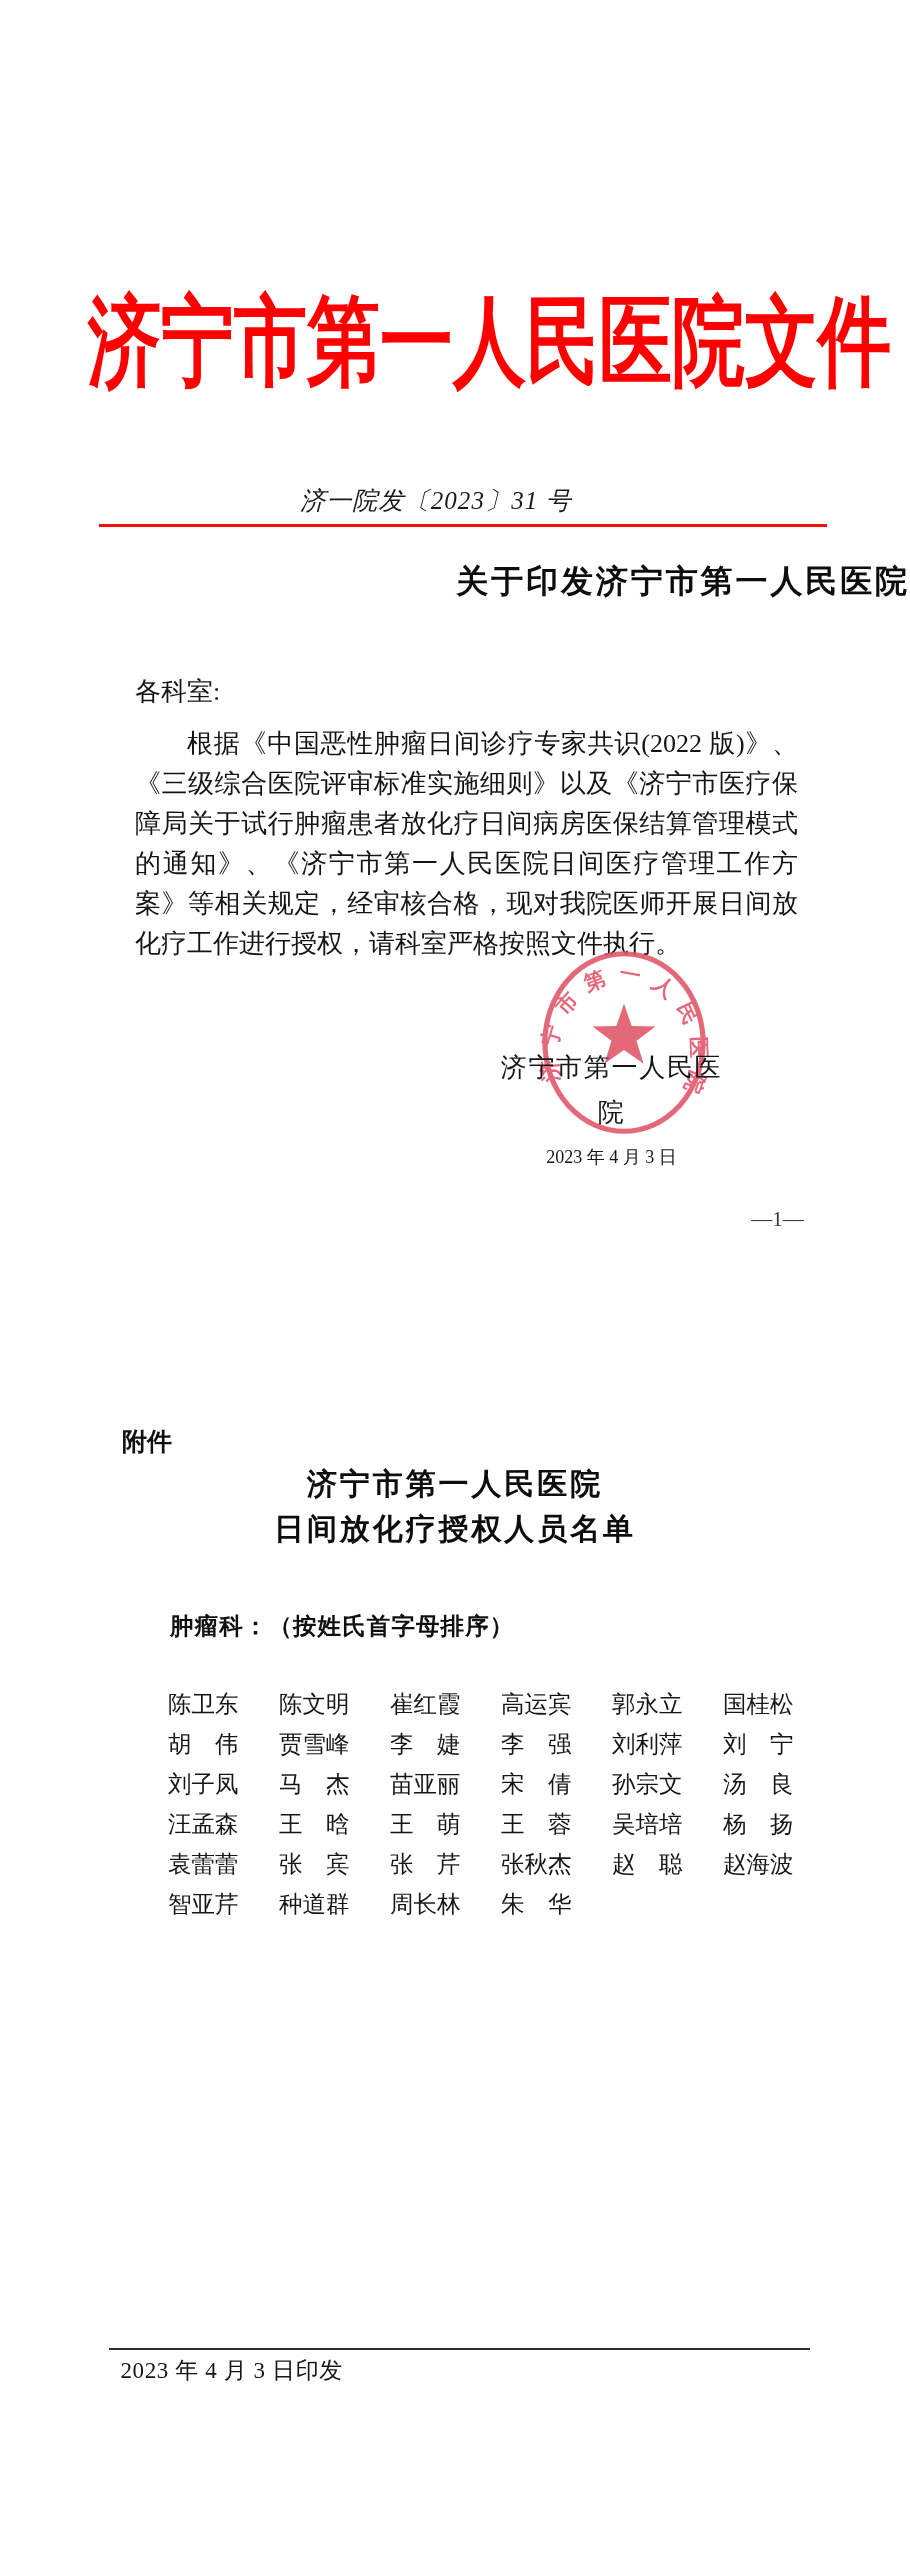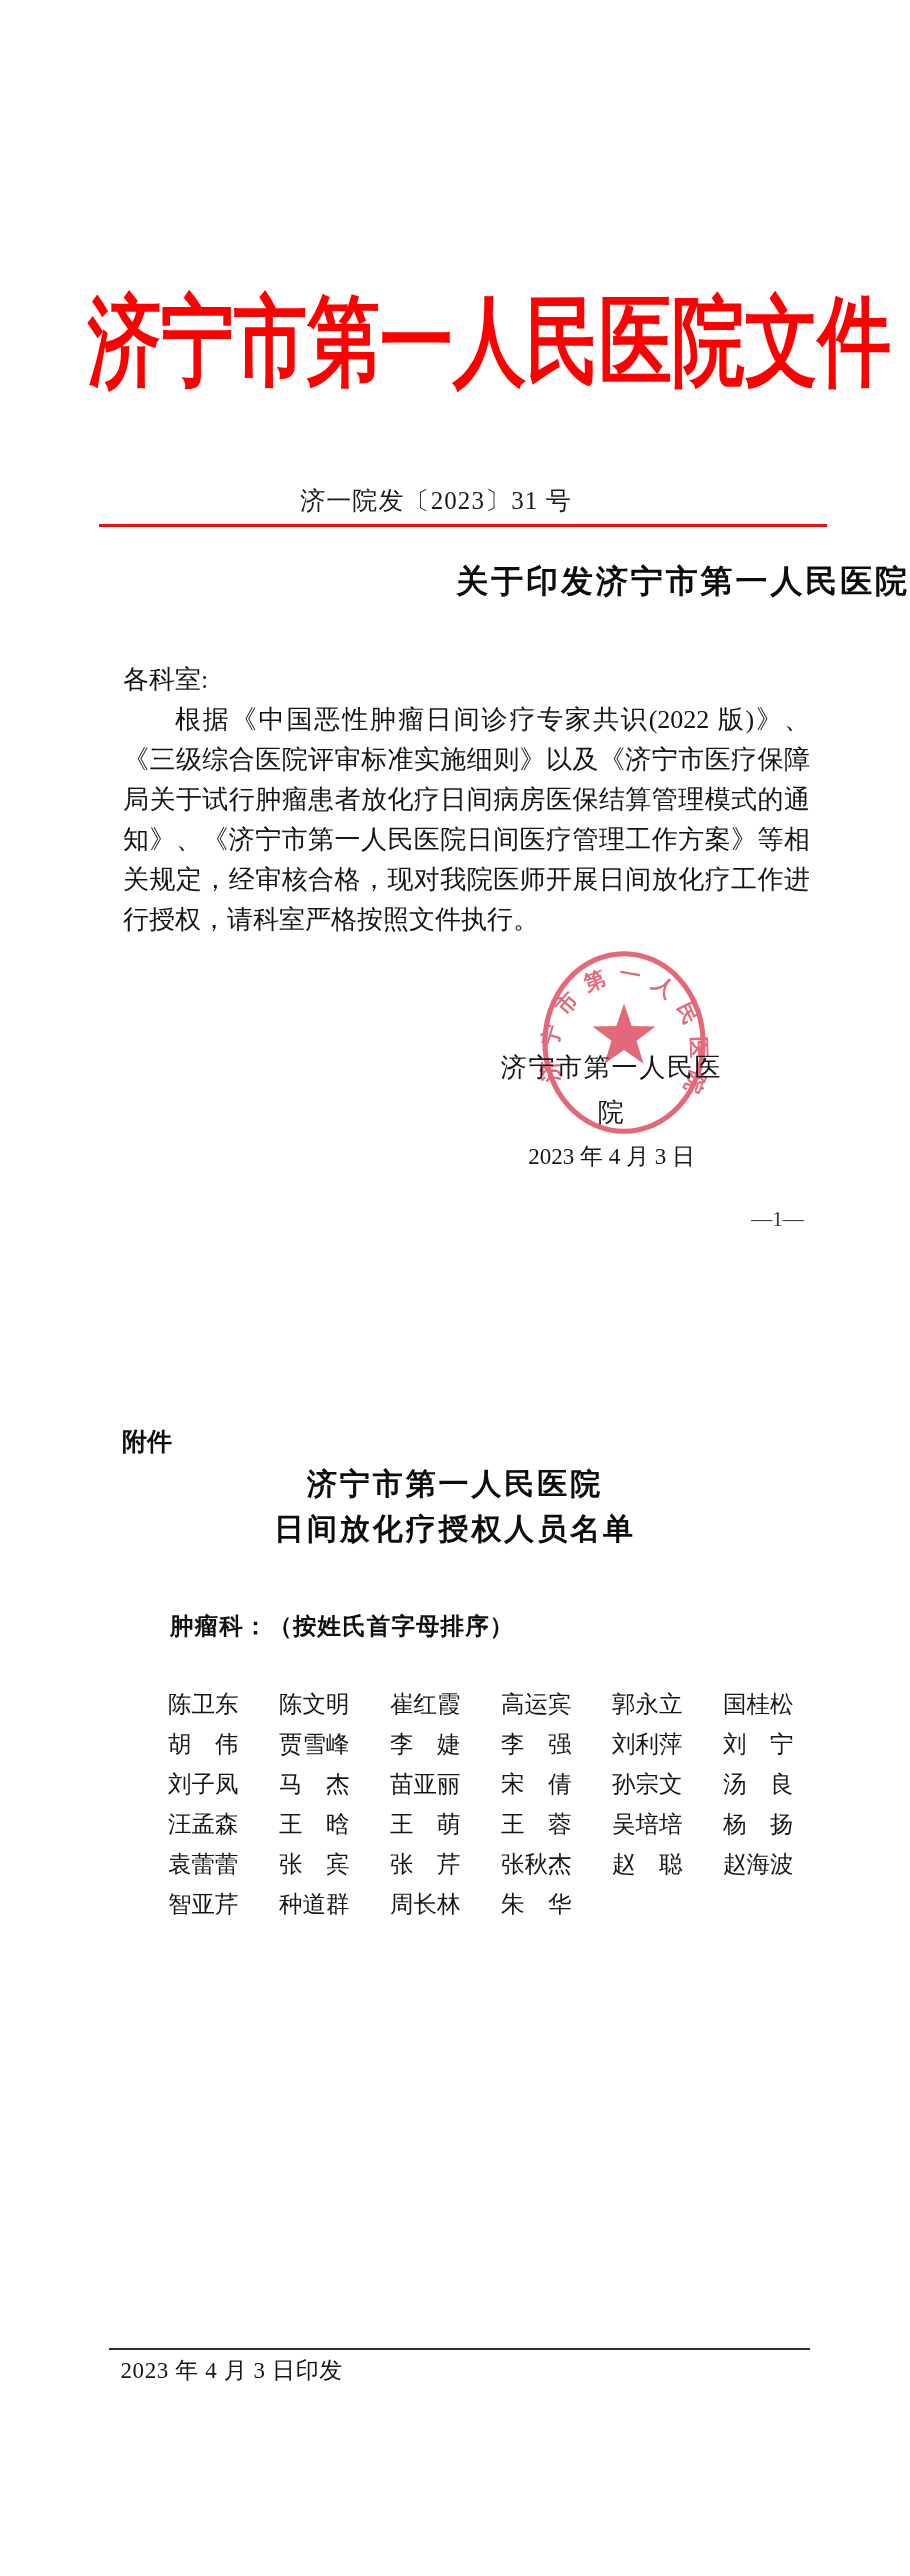--- a/index.html
+++ b/index.html
@@ -27,50 +27,51 @@
     transform:scale(0.82,1.1);
     transform-origin:center top;
     font-family:"Liberation Serif","DejaVu Serif",serif;
   }
   .doc-number{
     position:absolute; top:486px; left:0; width:872px;
     text-align:center;
     font-size:25px; line-height:30px;
     color:#1a1a1a;
     letter-spacing:1.1px;
+    font-style:italic;
   }
   .red-rule{
     position:absolute; top:524px; left:99px; width:728px; height:2.9px;
     background:#f01010;
   }
   .doc-title{
     position:absolute; top:558px; left:0; right:0;
     text-align:right;
     font-weight:bold;
     font-size:32px; line-height:47px; letter-spacing:2.9px;
     color:#0d0d0d;
   }
   .body-block{
     position:absolute; top:660px; left:123px; width:687px;
     font-size:26px; line-height:40px;
     text-align:justify;
     color:#141414;
   }
-  .body-block p{margin:0;}
+  .body-block p{margin:12px;}
   .body-block .para{text-indent:52px;}
   .seal-svg{
     position:absolute; top:948px; left:538px; width:172px; height:189px;
     opacity:0.88;
   }
   .signature{
     position:absolute; top:1045px; left:488px; width:247px;
     text-align:center; color:#161616;
   }
   .signature .signer{font-size:26px; line-height:45px; letter-spacing:1.7px;}
-  .signature .sign-date{font-size:23px; line-height:44px;}
+  .signature .sign-date{font-size:18px; line-height:44px;}
   .page-num{
     position:absolute;
     font-size:21px; line-height:25px; color:#333;
     text-align:center;
   }
   .page-num-1{top:1207px; left:746px; width:63px;}
   .page-num-2{top:2491px; left:115px; width:69px;}
   
   .attachment-label{
     position:absolute; top:1427px; left:122px;

